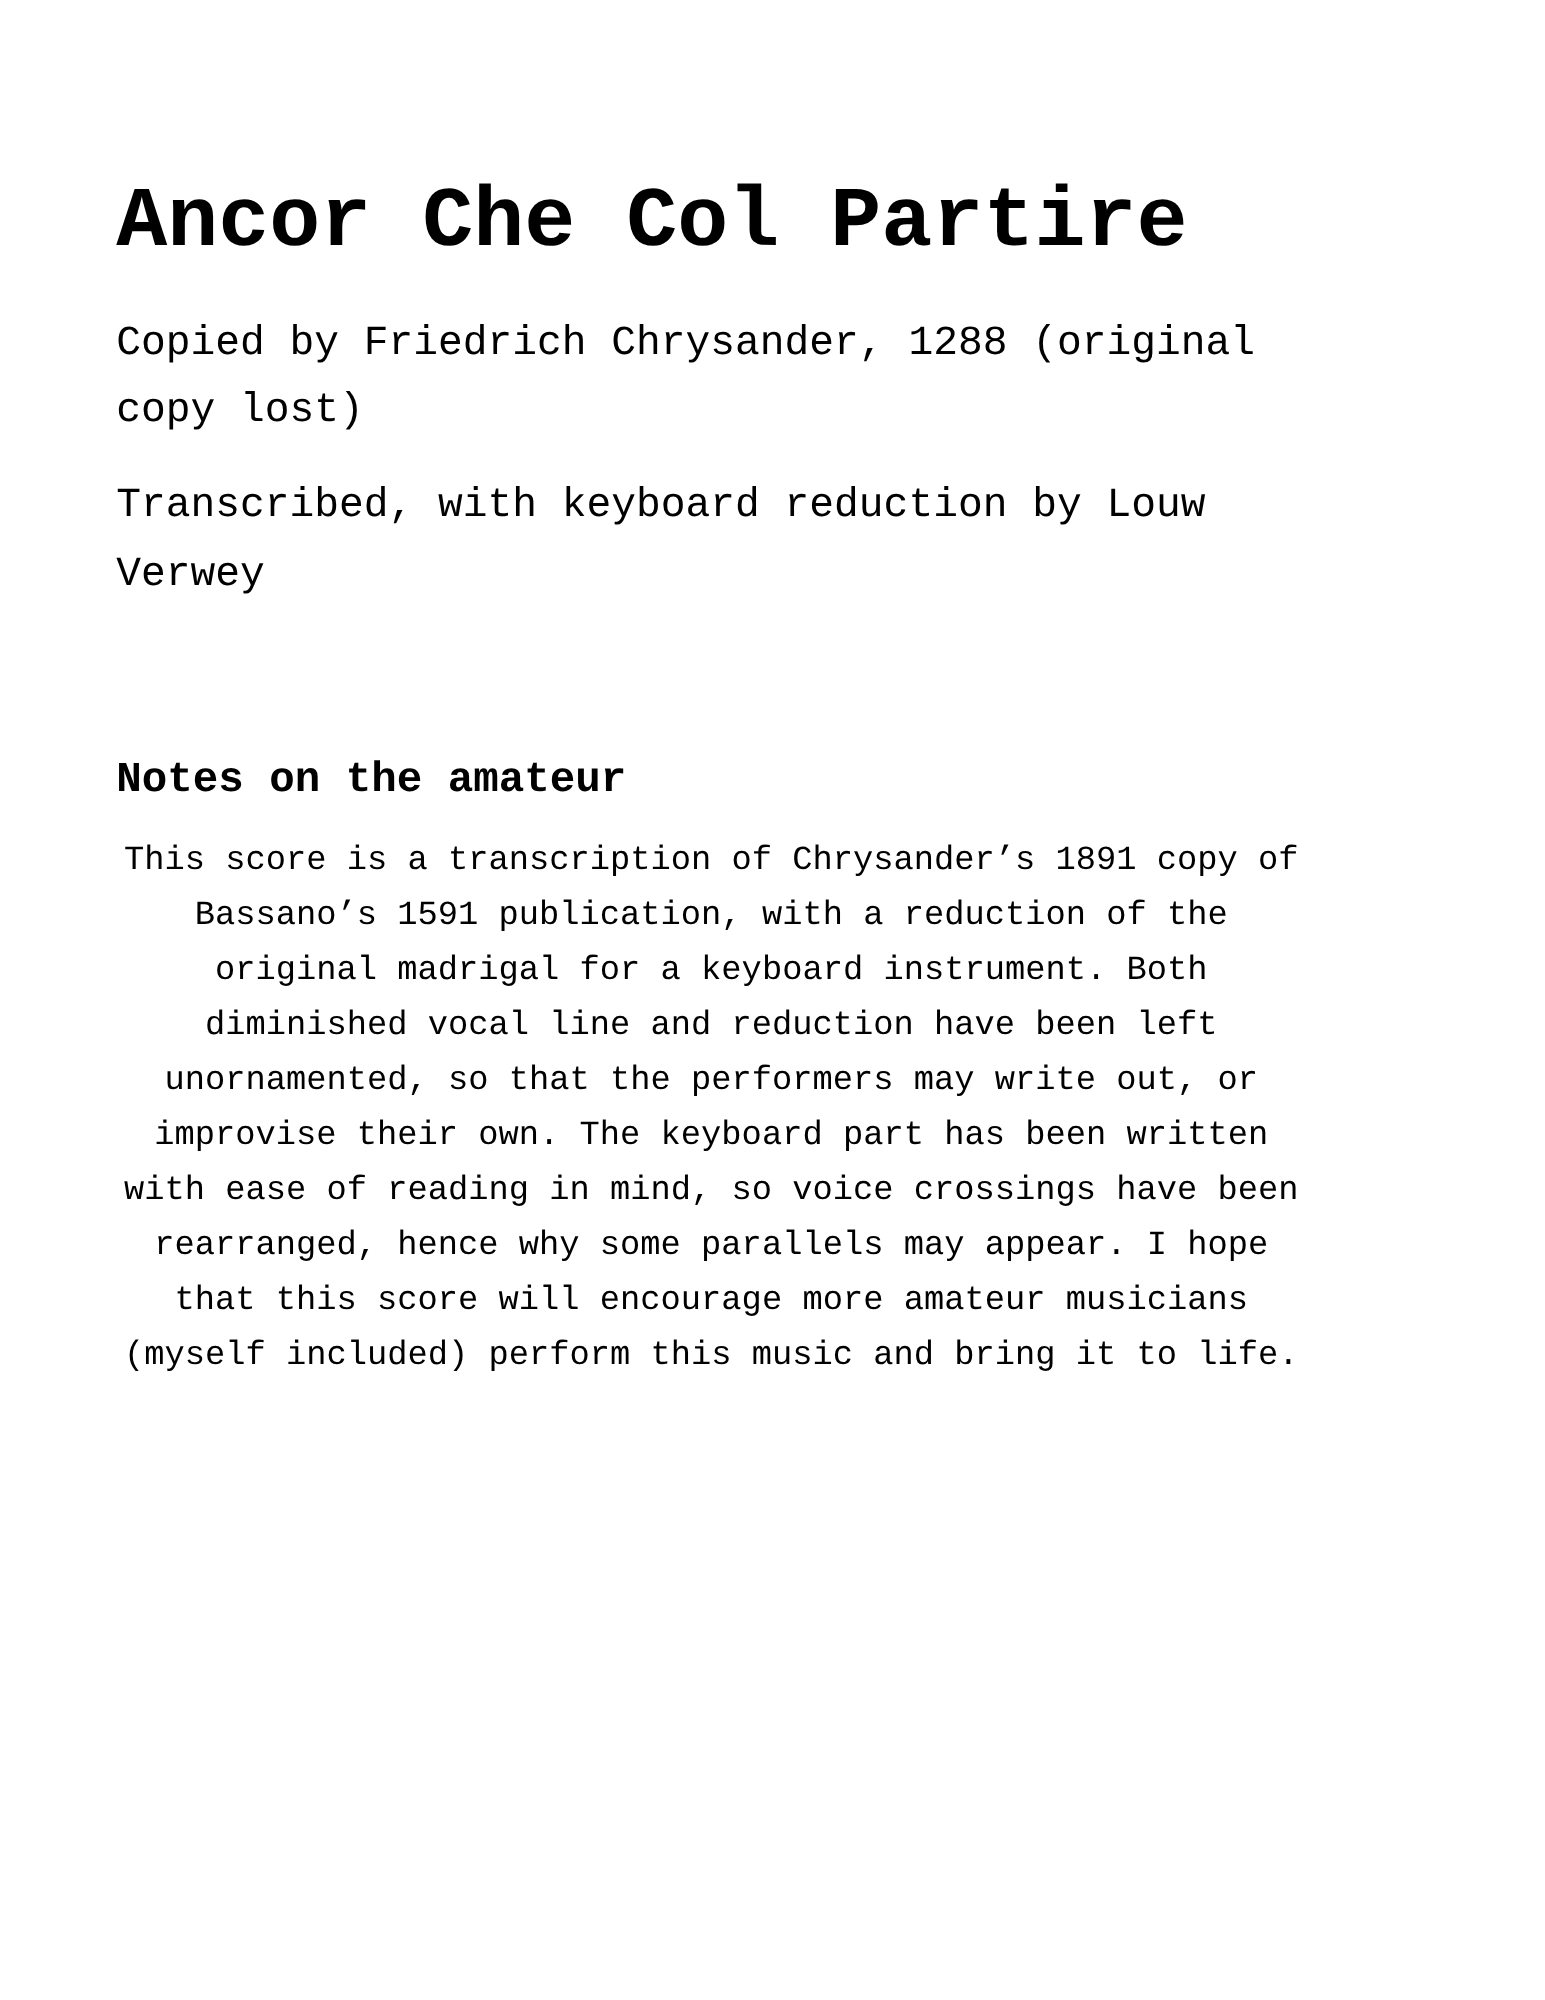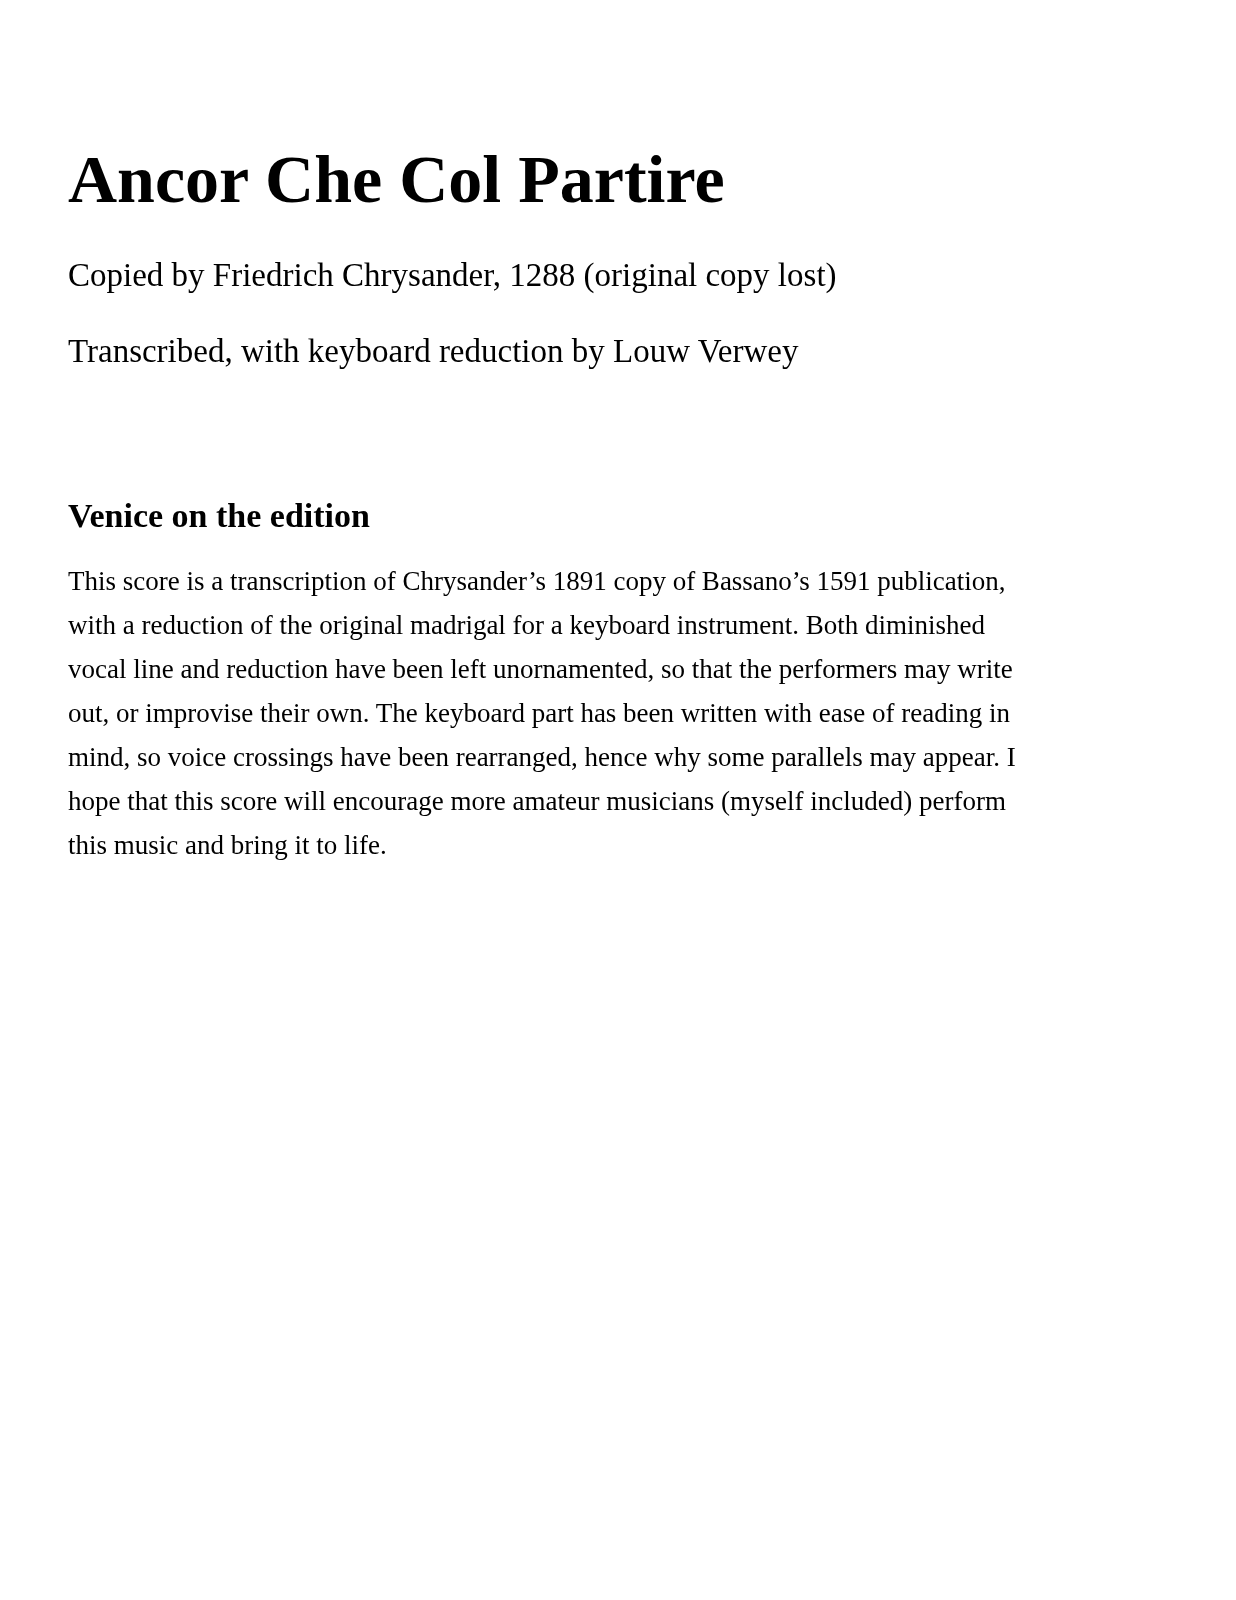--- a/index.html
+++ b/index.html
@@ -11,23 +11,24 @@
     width: 1236px;
     height: 1600px;
     font-family: "Liberation Serif", "DejaVu Serif", serif;
     color: #000000;
     box-sizing: border-box;
   }
   .page {
     box-sizing: border-box;
     width: 1236px;
     height: 1452px;
-    padding: 140px 146px 0 68px;
+    padding: 140px 146px 0 93px;
     background: #ffffff;
     overflow: hidden;
+    font-family: Liberation Mono, monospace;
   }
   h1.doc-title {
     margin: 0 0 30px 0;
     font-size: 68px;
     font-weight: bold;
     line-height: 1.15;
     letter-spacing: 0px;
   }
   p.intro {
     margin: 0 0 22px 0;
@@ -41,32 +42,33 @@
     margin: 118px 0 0 0;
     font-size: 34px;
     font-weight: bold;
     line-height: 1.2;
   }
   p.notes-body {
     margin: 22px 11px 0 0;
     font-size: 27px;
     line-height: 1.63;
     max-width: 952px;
+    text-align: center;
   }
 </style>
 </head>
 <body>
 
 <div class="page">
 
   <h1 class="doc-title">Ancor Che Col Partire</h1>
 
 
 
   <p class="intro">Copied by Friedrich Chrysander, 1288 (original copy lost)</p>
 
   <p class="intro">Transcribed, with keyboard reduction by Louw Verwey</p>
 
-  <h2 class="notes-heading">Venice on the edition</h2>
+  <h2 class="notes-heading">Notes on the amateur</h2>
 
   <p class="notes-body">This score is a transcription of Chrysander’s 1891 copy of Bassano’s 1591 publication, with a reduction of the original madrigal for a keyboard instrument. Both diminished vocal line and reduction have been left unornamented, so that the performers may write out, or improvise their own. The keyboard part has been written with ease of reading in mind, so voice crossings have been rearranged, hence why some parallels may appear. I hope that this score will encourage more amateur musicians (myself included) perform this music and bring it to life.</p>
 
 </div>
 
 </body></html>

